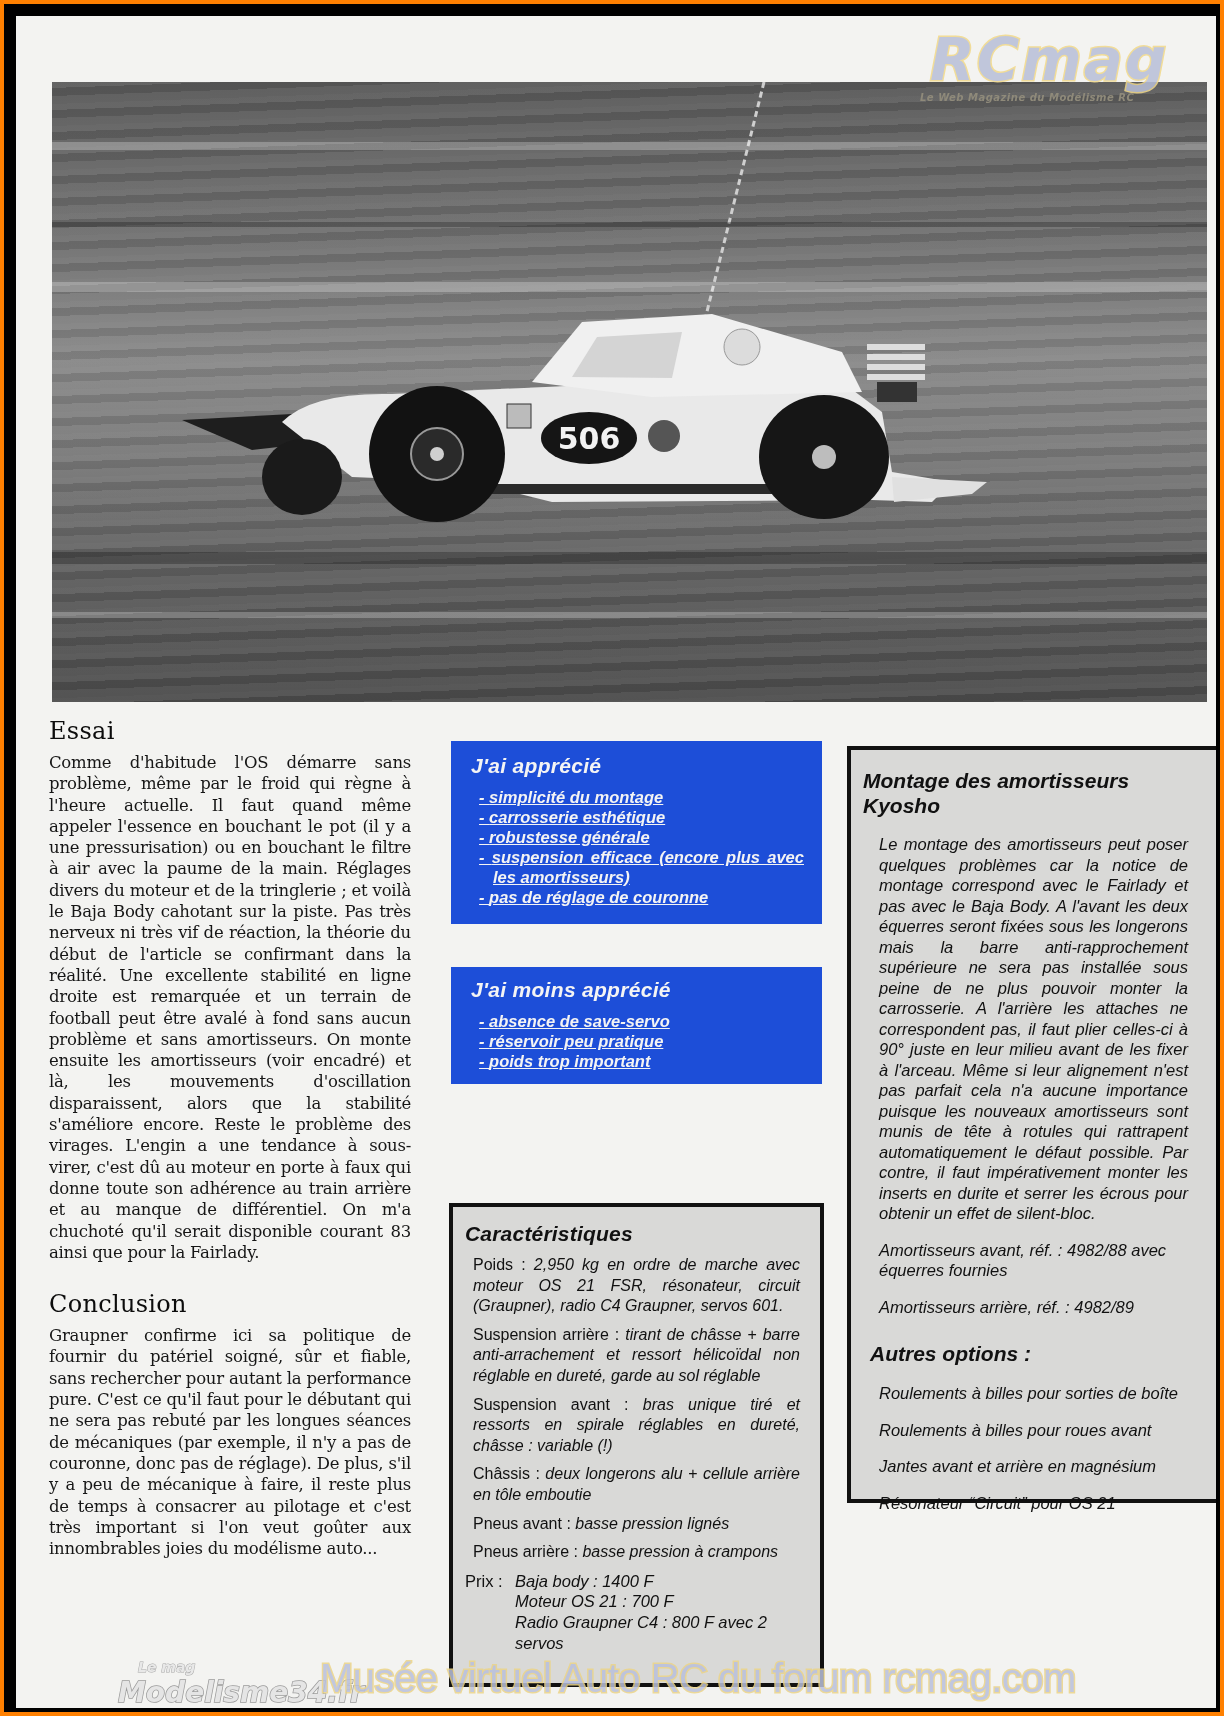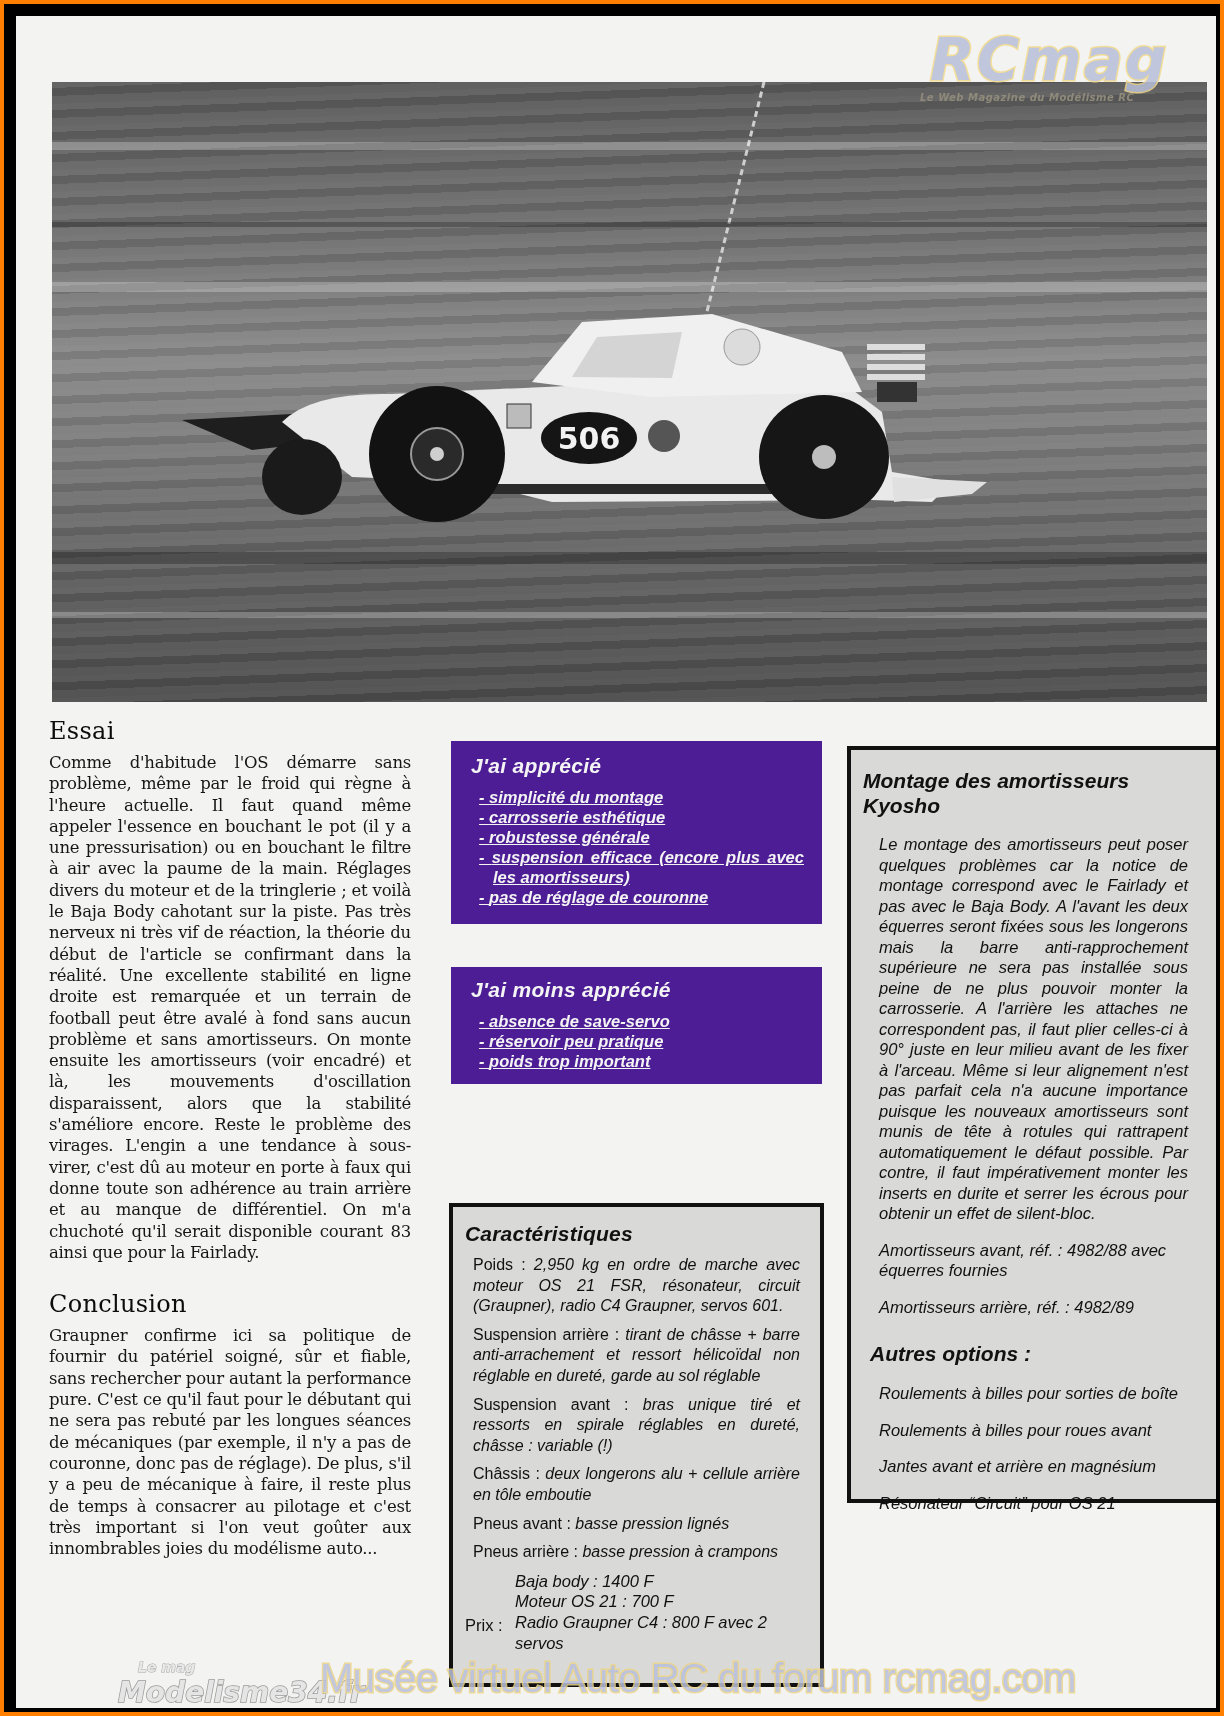--- a/index.html
+++ b/index.html
@@ -45,41 +45,41 @@
       position: absolute; left: 33px; top: 700px; width: 362px;
       font-family: "DejaVu Serif", serif; font-size: 16.5px; line-height: 21.3px; color: #161616;
     }
     .h-section {
       font-family: "DejaVu Serif", serif; font-weight: 400; font-size: 24px; line-height: 30px;
       margin: 0 0 6px 0; color: #0c0c0c; letter-spacing: 0.3px;
     }
     .para { margin: 0; text-align: justify; letter-spacing: -0.25px; }
     .h-conclusion { margin-top: 26px; }
     .box-dark {
-      position: absolute; left: 435px; width: 371px; background: #4c1d95; color: #f4f4f4;
+      position: absolute; left: 435px; width: 371px; background: #1d4ed8; color: #f4f4f4;
       font-family: "Liberation Sans", sans-serif; font-style: italic;
     }
     .box-dark .bt { font-weight: bold; font-size: 21px; line-height: 26px; margin: 0 0 2px 0; letter-spacing: 0.3px; }
     .box-dark ul { list-style: none; margin: 8px; padding: 0; font-weight: bold; font-size: 16.5px; line-height: 20px; text-decoration: underline; }
     .box-dark li { padding-left: 14px; text-indent: -14px; text-align: justify; }
     .box-dark li::before { content: "- "; }
     .box1 { top: 725px; height: 183px; padding: 12px 10px 0 20px; box-sizing: border-box; }
     .box2 { top: 951px; height: 117px; padding: 10px 10px 0 20px; box-sizing: border-box; }
     .box-grey {
       position: absolute; background: #d9d9d7; border: 4px solid #111; box-sizing: border-box;
       font-family: "Liberation Sans", sans-serif; color: #111;
     }
     .box3 { left: 433px; top: 1187px; width: 375px; height: 484px; padding: 14px 12px 0 12px; }
     .box4 { left: 831px; top: 730px; width: 373px; height: 757px; padding: 18px 12px 0 12px; }
     .gbt { font-weight: bold; font-style: italic; font-size: 21px; line-height: 26px; margin: 0 0 4px 0; letter-spacing: 0.2px; }
     .spec { font-size: 16px; line-height: 20.6px; margin: 8px; text-align: justify; }
     .spec .lbl { font-style: normal; }
     .spec .val { font-style: italic; }
     .prix-row { display: flex; font-size: 16.5px; line-height: 20.6px; }
-    .prix-row .lbl { width: 50px; flex: none; margin-top: 44px; }
+    .prix-row .lbl { width: 50px; flex: none; }
     .prix-list { font-style: italic; }
     .kyo { font-style: italic; font-size: 16.5px; line-height: 20.5px; margin: 16px; text-align: justify; }
     .kyo-title { font-weight: bold; font-style: italic; font-size: 21px; line-height: 25px; margin: 0 0 6px 0; }
     .opt-title { font-weight: bold; font-style: italic; font-size: 21px; line-height: 26px; margin: 24px 0 6px 7px; }
     
     .wm-museum {
       position: absolute; left: 304px; top: 1640px; font-family: "Liberation Sans", sans-serif;
       font-size: 40px; color: #b9c0dc; opacity: 0.85; letter-spacing: -0.5px;
       -webkit-text-stroke: 3px #ebd489; paint-order: stroke fill; white-space: nowrap;
     }

